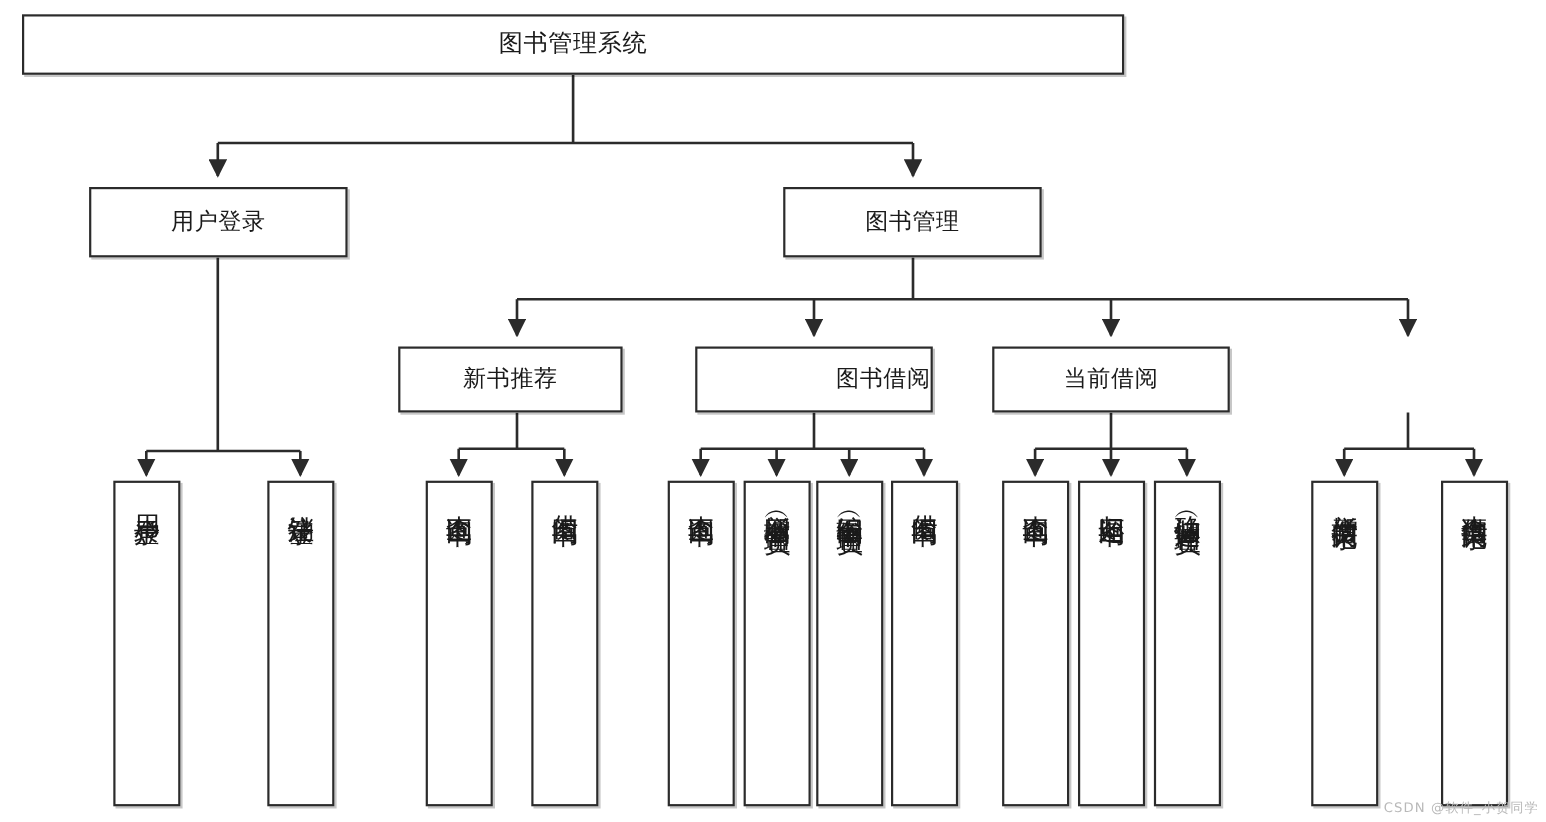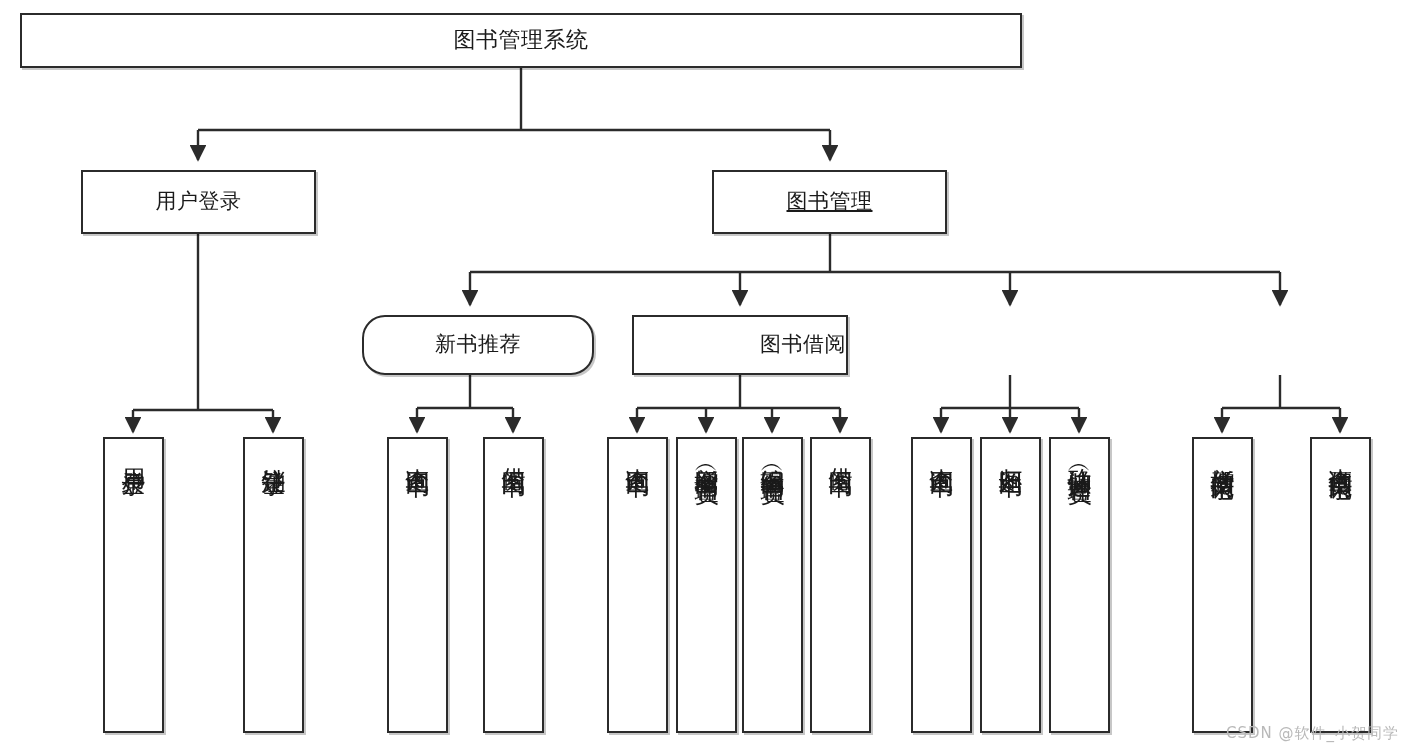--- a/index.html
+++ b/index.html
@@ -54,21 +54,21 @@
   svg.edges{
     position:absolute;
     left:0;top:0;
     width:1405px;height:747px;
     pointer-events:none;
   }
   .watermark{
     position:absolute;
     right:6px;
     bottom:4px;
-    font-size:15px;
+    font-size:12px;
     color:#b9b9b9;
     letter-spacing:1px;
     white-space:nowrap;
     user-select:none;
   }
 </style>
 </head>
 <body>
 
 <div id="canvas">
@@ -123,29 +123,32 @@
     </g>
   </svg>
 
   <div class="node h root" style="left:20px;top:13px;width:1002px;height:55px;">
     <span class="lbl">图书管理系统</span>
   </div>
 
   <div class="node h" style="left:81px;top:170px;width:235px;height:64px;">
     <span class="lbl">用户登录</span>
   </div>
-  <div class="node h" style="left:712px;top:170px;width:235px;height:64px;text-decoration:underline;">
+  <div class="node h" style="left:712px;top:170px;width:235px;height:64px;">
     <span class="lbl">图书管理</span>
   </div>
 
-  <div class="node h" style="left:362px;top:315px;width:232px;height:60px;border-radius:23px;">
+  <div class="node h" style="left:362px;top:315px;width:204px;height:60px;">
     <span class="lbl">新书推荐</span>
   </div>
   <div class="node h" style="left:632px;top:315px;width:216px;height:60px;justify-content:flex-end;">
     <span class="lbl">图书借阅</span>
+  </div>
+  <div class="node h" style="left:902px;top:315px;width:216px;height:60px;">
+    <span class="lbl">当前借阅</span>
   </div>
 
   <div class="node v" style="left:103px;top:437px;width:61px;height:296px;">
     <span class="lbl">用户登录</span>
   </div>
   <div class="node v" style="left:243px;top:437px;width:61px;height:296px;">
     <span class="lbl">注销登录</span>
   </div>
 
   <div class="node v" style="left:387px;top:437px;width:61px;height:296px;">

